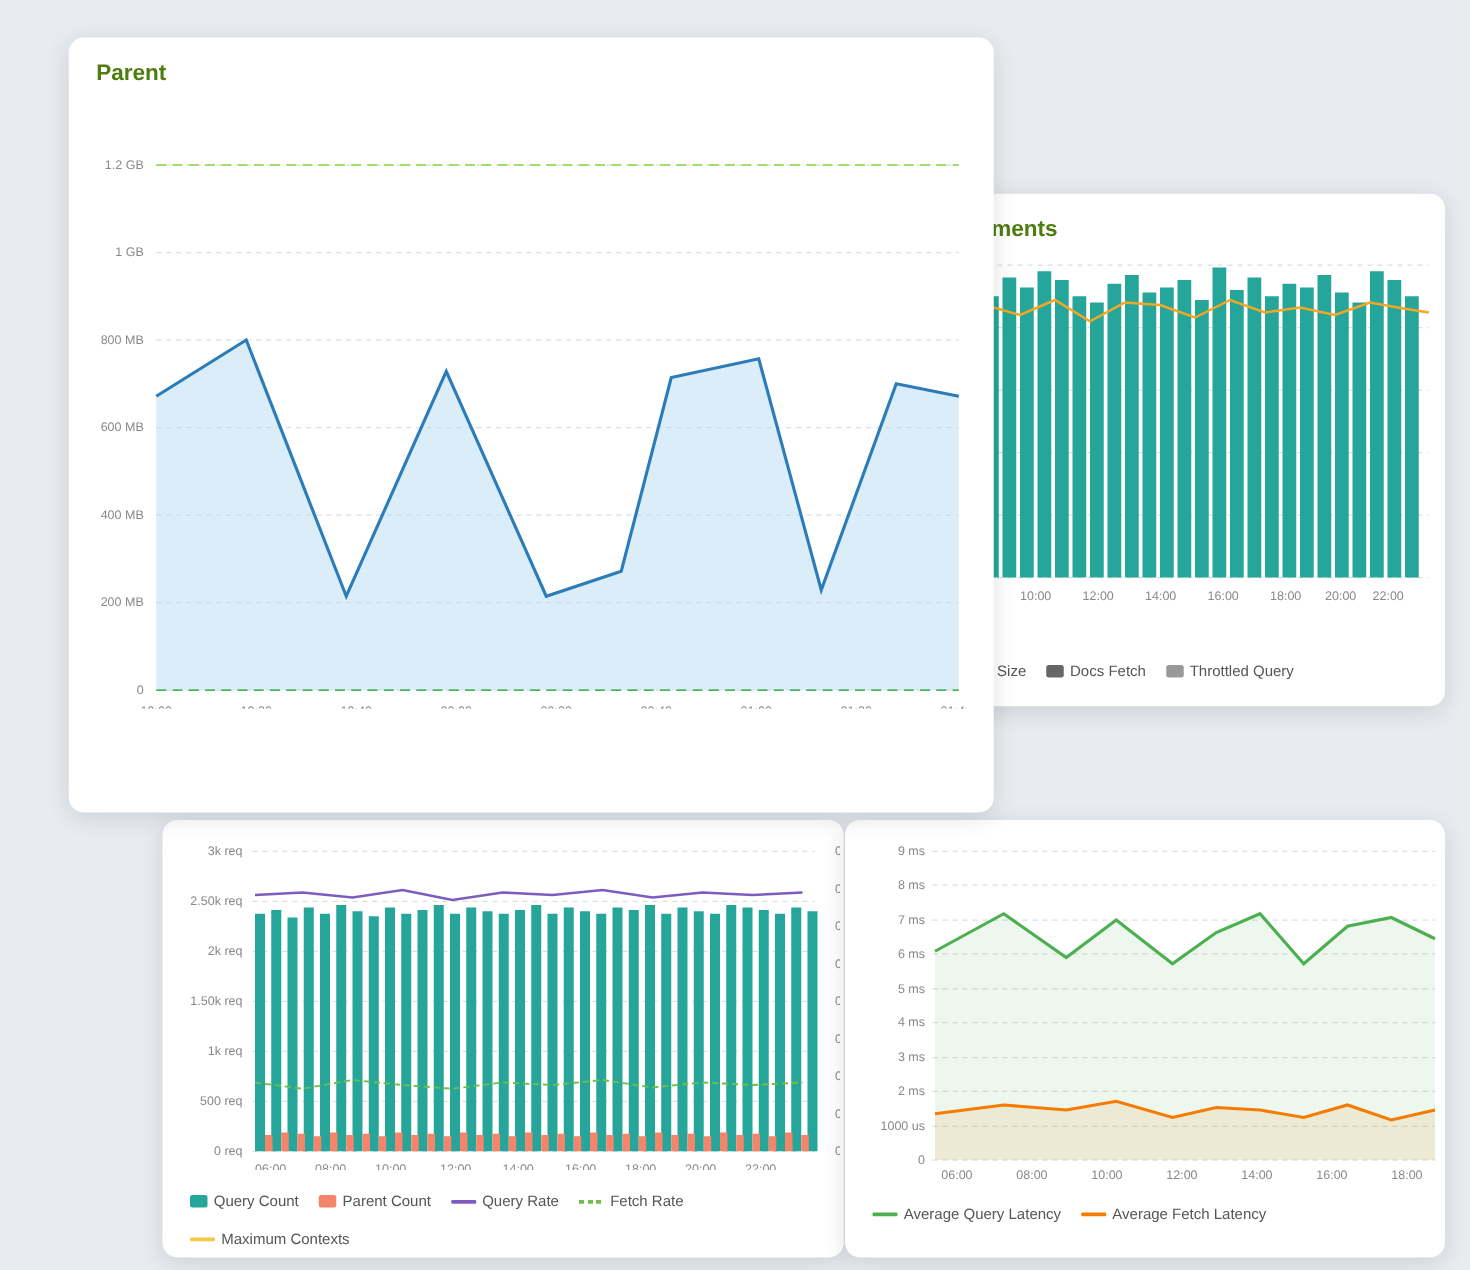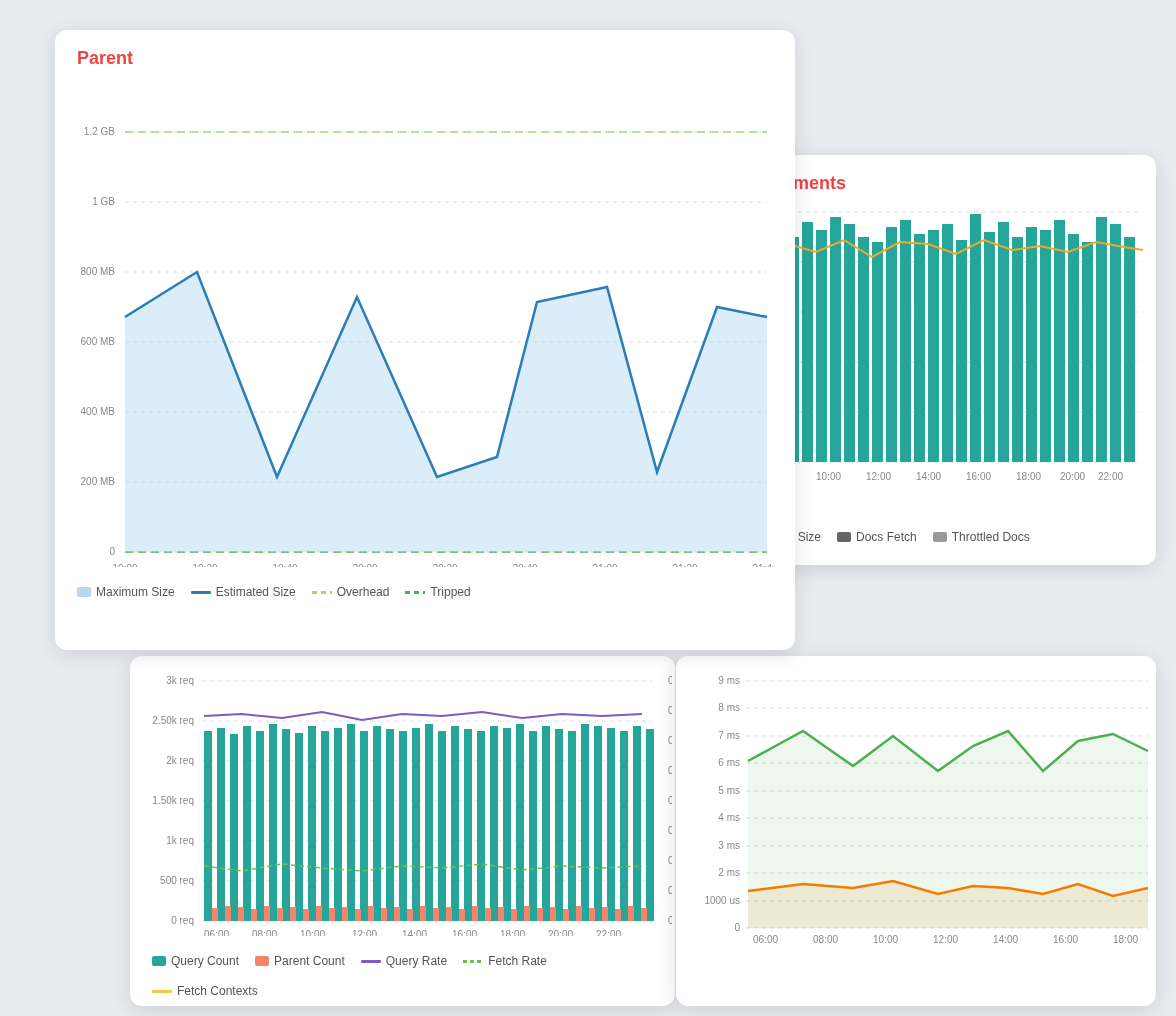--- a/index.html
+++ b/index.html
@@ -51,21 +51,21 @@
       right: 20px;
       bottom: 10px;
       width: 480px;
       height: 350px;
       z-index: 8;
     }
 
     .card-title {
       font-size: 18px;
       font-weight: 600;
-      color: #ef4444;
+      color: #4d7c0f;
       padding: 18px 22px 8px;
     }
 
     .chart-area {
       position: relative;
       padding: 0 22px 10px;
     }
 
     
     .legend {
@@ -151,38 +151,20 @@
       <text x="208" y="495" class="axis-label" text-anchor="middle">19:40</text>
       <text x="288" y="495" class="axis-label" text-anchor="middle">20:00</text>
       <text x="368" y="495" class="axis-label" text-anchor="middle">20:20</text>
       <text x="448" y="495" class="axis-label" text-anchor="middle">20:40</text>
       <text x="528" y="495" class="axis-label" text-anchor="middle">21:00</text>
       <text x="608" y="495" class="axis-label" text-anchor="middle">21:20</text>
       <text x="688" y="495" class="axis-label" text-anchor="middle">21:40</text>
     </svg>
   </div>
 
-  <div class="legend">
-    <div class="legend-item">
-      <div class="legend-swatch" style="background:#b8d8ed;"></div>
-      <span>Maximum Size</span>
-    </div>
-    <div class="legend-item">
-      <div class="legend-swatch-line" style="background:#2b7cb8;"></div>
-      <span>Estimated Size</span>
-    </div>
-    <div class="legend-item">
-      <div style="width:20px;height:3px;background:repeating-linear-gradient(to right,#a8d96e 0,#a8d96e 5px,transparent 5px,transparent 9px);"></div>
-      <span>Overhead</span>
-    </div>
-    <div class="legend-item">
-      <div style="width:20px;height:3px;background:repeating-linear-gradient(to right,#4caf50 0,#4caf50 5px,transparent 5px,transparent 9px);"></div>
-      <span>Tripped</span>
-    </div>
-  </div>
 </div>
 
 <div class="card card-documents">
   <div class="card-title">Documents</div>
   <div class="chart-area">
     <svg width="400" height="310">
 
       <line x1="10" y1="10" x2="395" y2="10" class="grid-line"></line>
       <line x1="10" y1="60" x2="395" y2="60" class="grid-line"></line>
       <line x1="10" y1="110" x2="395" y2="110" class="grid-line"></line>
@@ -237,21 +219,21 @@
     <div class="legend-item">
       <div class="legend-swatch" style="background:#26a69a;"></div>
       <span>Docs Size</span>
     </div>
     <div class="legend-item">
       <div class="legend-swatch" style="background:#666;"></div>
       <span>Docs Fetch</span>
     </div>
     <div class="legend-item">
       <div class="legend-swatch" style="background:#999;"></div>
-      <span>Throttled Docs</span>
+      <span>Throttled Query</span>
     </div>
   </div>
 </div>
 
 <div class="card card-query">
   <div class="chart-area" style="padding-top:10px;">
     <svg width="520" height="270">
 
       <text x="42" y="258" class="axis-label" text-anchor="end">0 req</text>
       <text x="42" y="218" class="axis-label" text-anchor="end">500 req</text>
@@ -381,21 +363,21 @@
     <div class="legend-item">
       <div class="legend-swatch-line" style="background:#7c5cbf;"></div>
       <span>Query Rate</span>
     </div>
     <div class="legend-item">
       <div style="width:20px;height:3px;background:repeating-linear-gradient(to right,#6dbf4a 0,#6dbf4a 4px,transparent 4px,transparent 7px);"></div>
       <span>Fetch Rate</span>
     </div>
     <div class="legend-item">
       <div class="legend-swatch-line" style="background:#f5c842;"></div>
-      <span>Fetch Contexts</span>
+      <span>Maximum Contexts</span>
     </div>
   </div>
 </div>
 
 <div class="card card-latency">
   <div class="chart-area" style="padding-top:10px;">
     <svg width="455" height="280">
 
       <text x="42" y="265" class="axis-label" text-anchor="end">0</text>
       <text x="42" y="238" class="axis-label" text-anchor="end">1000 us</text>
@@ -429,13 +411,23 @@
 
       <text x="55" y="277" class="axis-label">06:00</text>
       <text x="115" y="277" class="axis-label">08:00</text>
       <text x="175" y="277" class="axis-label">10:00</text>
       <text x="235" y="277" class="axis-label">12:00</text>
       <text x="295" y="277" class="axis-label">14:00</text>
       <text x="355" y="277" class="axis-label">16:00</text>
       <text x="415" y="277" class="axis-label">18:00</text>
     </svg>
   </div>
+  <div class="legend">
+    <div class="legend-item">
+      <div class="legend-swatch-line" style="background:#4caf50;"></div>
+      <span>Average Query Latency</span>
+    </div>
+    <div class="legend-item">
+      <div class="legend-swatch-line" style="background:#f57c00;"></div>
+      <span>Average Fetch Latency</span>
+    </div>
+  </div>
 </div>
 
 </body></html>

